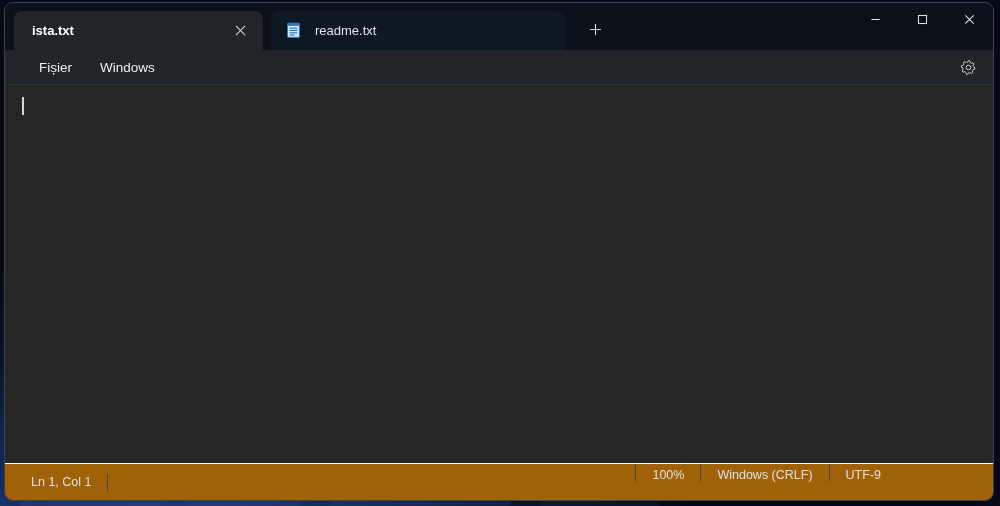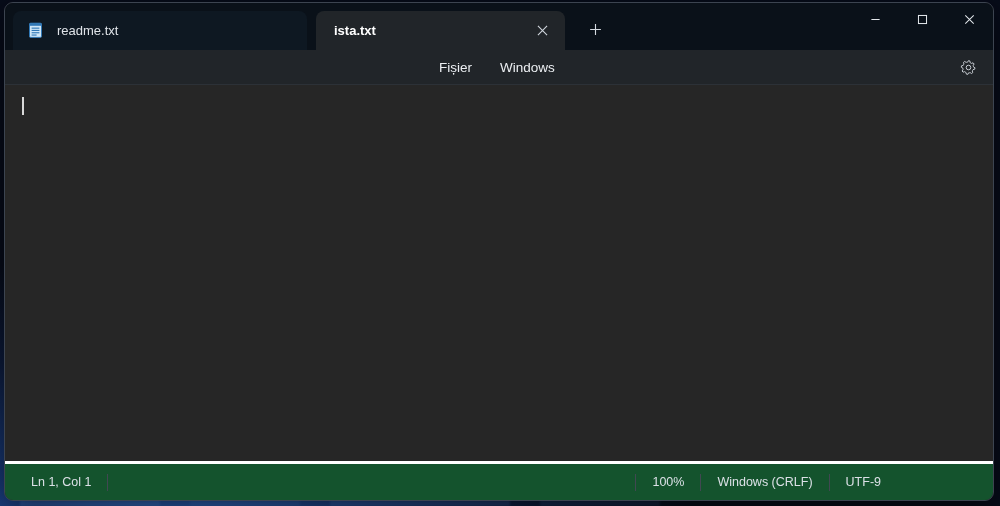--- a/index.html
+++ b/index.html
@@ -144,24 +144,23 @@
     color: #e4e8ec;
   }
 
   
   .menubar {
     height: 34px;
     background: #212529;
     display: flex;
     align-items: center;
     flex: 0 0 auto;
-    padding-left: 0;
+    padding-left: 22px;
     border-bottom: 1px solid #2c3137;
     position: relative;
-    justify-content: center;
   }
   .menu-item {
     height: 26px;
     padding: 0 12px;
     margin-right: 4px;
     display: flex;
     align-items: center;
     font-size: 13.5px;
     color: #eceff2;
     border-radius: 4px;
@@ -202,36 +201,36 @@
     top: 12px;
     width: 1.5px;
     height: 18px;
     background: #d8d8d8;
   }
 
   
   .statusbar {
     height: 36px;
     flex: 0 0 auto;
-    background: #14532d;
-    border-top: 3px solid #ffffff;
+    background: #a16207;
+    border-top: 1px solid #ffffff;
     display: flex;
     align-items: center;
     font-size: 12.5px;
     color: #dbe0e6;
     position: relative;
   }
   .sb-left {
     display: flex;
     align-items: center;
     height: 100%;
   }
   .sb-right {
     display: flex;
-    align-items: center;
+    align-items: flex-start;
     height: 100%;
     position: absolute;
     right: 96px;
     padding-left: 13px;
   }
   .sb-cell {
     height: 22px;
     display: flex;
     align-items: center;
     padding: 0 16px;
@@ -252,44 +251,44 @@
   <div class="wp-streak" style="left:20px;width:140px;opacity:.55;"></div>
   <div class="wp-streak" style="left:190px;width:110px;opacity:.35;"></div>
   <div class="wp-streak" style="left:330px;width:180px;opacity:.45;"></div>
   <div class="wp-streak" style="left:540px;width:120px;opacity:.30;"></div>
 
   <div id="window">
 
     <div class="titlebar">
 
       <div class="tabstrip">
+
+        <div class="tab active">
+          <span class="tab-label">ista.txt</span>
+          <span class="tab-close">
+            <svg viewBox="0 0 12 12" width="11" height="11" aria-hidden="true">
+              <path d="M1 1 L11 11 M11 1 L1 11" stroke="currentColor" stroke-width="1.2" fill="none"></path>
+            </svg>
+          </span>
+        </div>
 
         <div class="tab inactive">
           <span class="tab-icon">
             <svg viewBox="0 0 17 17" width="17" height="17" aria-hidden="true">
               <rect x="2.5" y="1.2" width="12" height="14.2" rx="1.2" fill="#cfe6f7" stroke="#2f77b5" stroke-width="1"></rect>
               <rect x="2.5" y="1.2" width="12" height="2.6" fill="#2f77b5"></rect>
               <rect x="4.6" y="5.6" width="7.8" height="1.1" fill="#2f77b5"></rect>
               <rect x="4.6" y="7.9" width="7.8" height="1.1" fill="#2f77b5"></rect>
               <rect x="4.6" y="10.2" width="7.8" height="1.1" fill="#2f77b5"></rect>
               <rect x="4.6" y="12.5" width="5.0" height="1.1" fill="#2f77b5"></rect>
             </svg>
           </span>
           <span class="tab-label">readme.txt</span>
         </div>
 
-        <div class="tab active">
-          <span class="tab-label">ista.txt</span>
-          <span class="tab-close">
-            <svg viewBox="0 0 12 12" width="11" height="11" aria-hidden="true">
-              <path d="M1 1 L11 11 M11 1 L1 11" stroke="currentColor" stroke-width="1.2" fill="none"></path>
-            </svg>
-          </span>
-        </div>
-
         <div class="newtab">
           <svg viewBox="0 0 14 14" width="13" height="13" aria-hidden="true">
             <path d="M7 1.2 V12.8 M1.2 7 H12.8" stroke="currentColor" stroke-width="1.2" fill="none"></path>
           </svg>
         </div>
       </div>
 
       <div class="wincontrols">
         <div class="wc-btn">
           <svg viewBox="0 0 12 12" width="11" height="11" aria-hidden="true">

